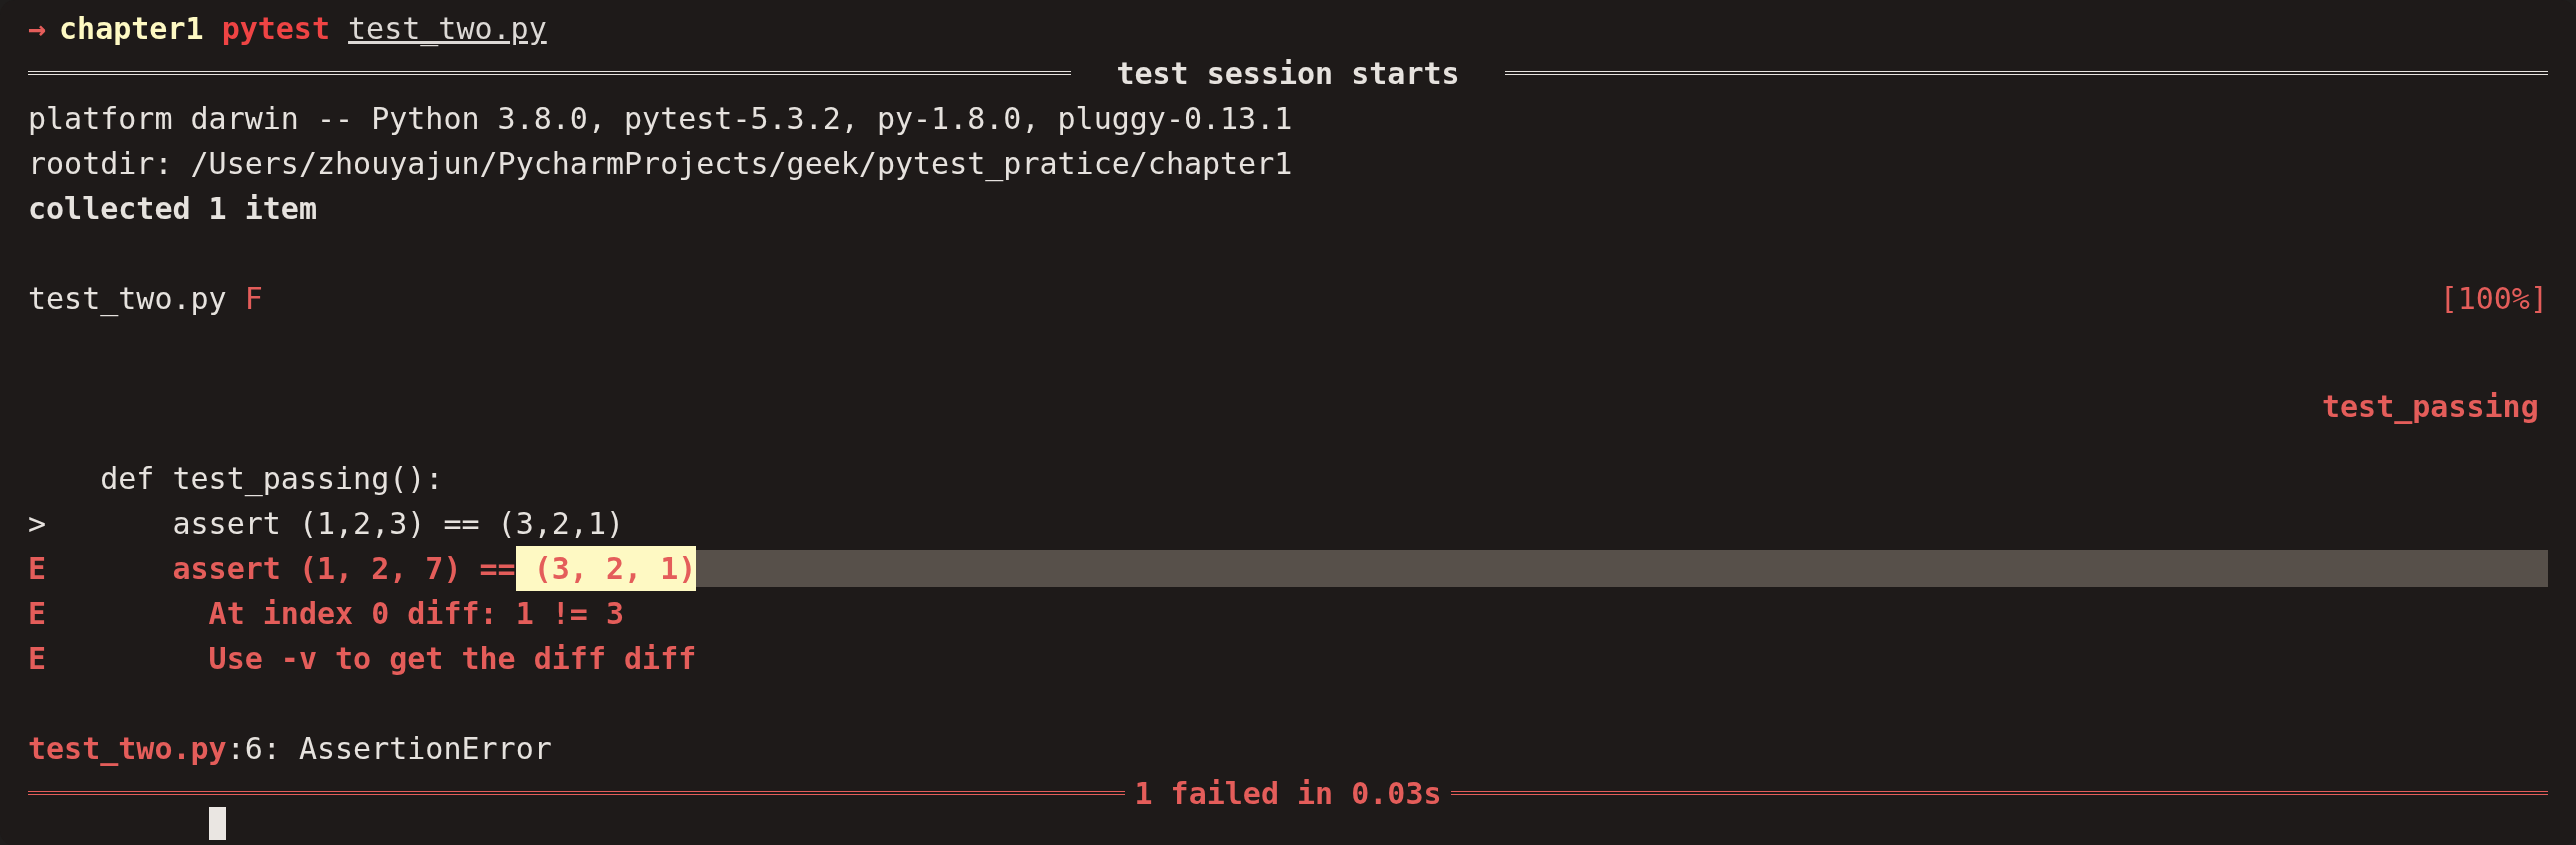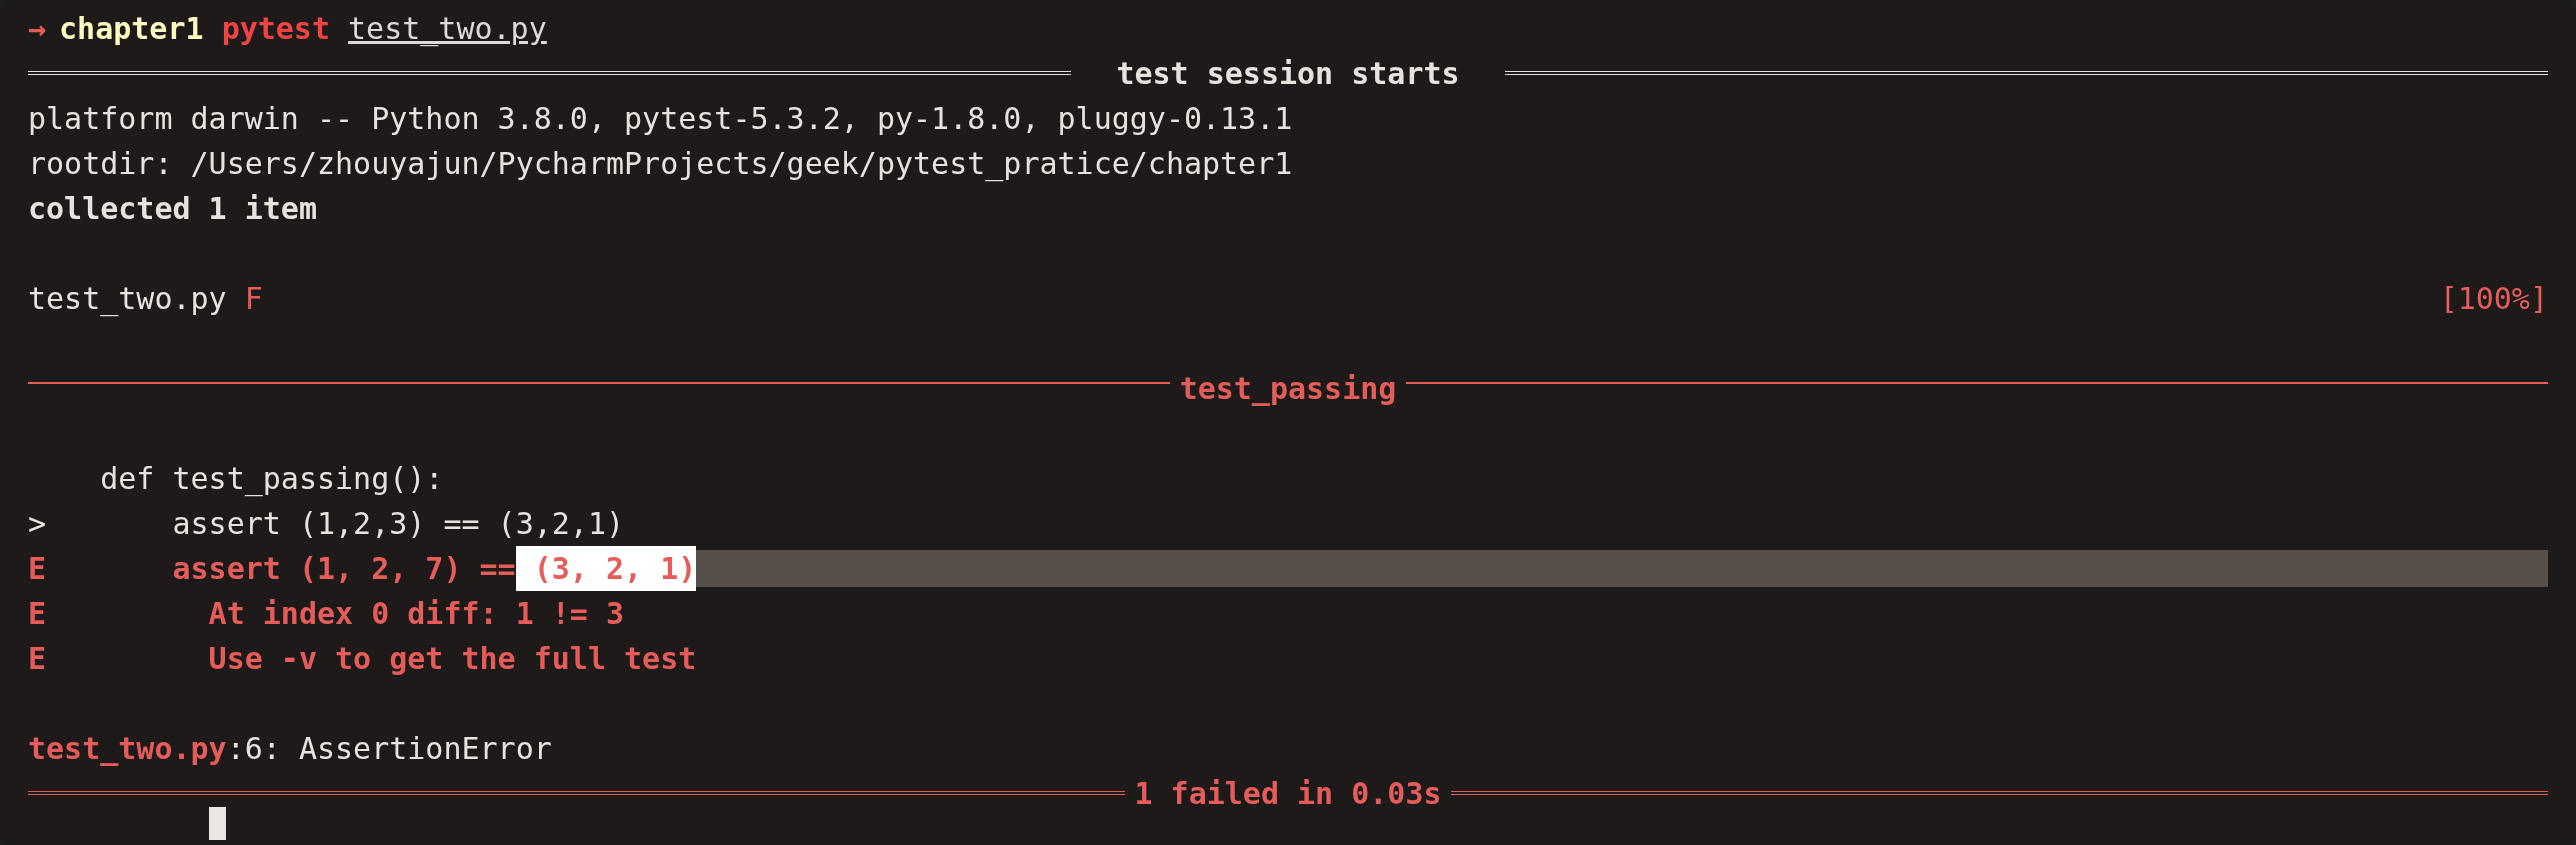--- a/index.html
+++ b/index.html
@@ -27,21 +27,21 @@
     white-space: pre;
     padding: 0 28px;
   }
   .prompt-arrow { color: #e45d5a; font-weight: 700; margin-right: 13px; }
   .prompt-dir   { color: #fef9c3; }
   .prompt-cmd   { color: #ef4444; }
   .prompt-arg   { color: #ddd9d6; text-decoration: underline; }
   .bold { font-weight: 700; }
   .red { color: #e45d5a; }
   .hl {
-    background: #ffffff;
+    background: #fef9c3;
     display: inline-block;
   }
   .hl-rest {
     background: #57504a;
     flex: 1;
     height: 37px;
     align-self: center;
   }
 
   
@@ -59,25 +59,26 @@
     height: 0;
   }
   .sep-major .label {
     padding: 0 9.3px;
     white-space: pre;
   }
 
   
   .sep-minor {
     display: flex;
-    align-items: flex-start;
+    align-items: flex-end;
     padding: 0 28px;
     height: 45px;
     color: #e45d5a;
     font-weight: 700;
+    flex-direction: column;
   }
   .sep-minor .line {
     flex: 1;
     border-top: 2.8px solid #e45d5a;
     height: 0;
     margin-top: 16.7px;
   }
   .sep-minor .label {
     padding: 0 9.3px;
     white-space: pre;
@@ -168,21 +169,21 @@
 
   <div class="row">
     <span class="red bold">E</span><span class="red bold">       assert (1, 2, 7) ==</span><span class="red bold hl"> (3, 2, 1)</span><span class="hl-rest"></span>
   </div>
 
   <div class="row">
     <span class="red bold">E</span><span class="red bold">         At index 0 diff: 1 != 3</span>
   </div>
 
   <div class="row">
-    <span class="red bold">E</span><span class="red bold">         Use -v to get the full test</span>
+    <span class="red bold">E</span><span class="red bold">         Use -v to get the diff diff</span>
   </div>
 
   <div class="spacer"></div>
 
   <div class="row">
     <span class="red bold">test_two.py</span><span>:6: AssertionError</span>
   </div>
 
   <div class="sep-red-major">
     <span class="line"></span>

